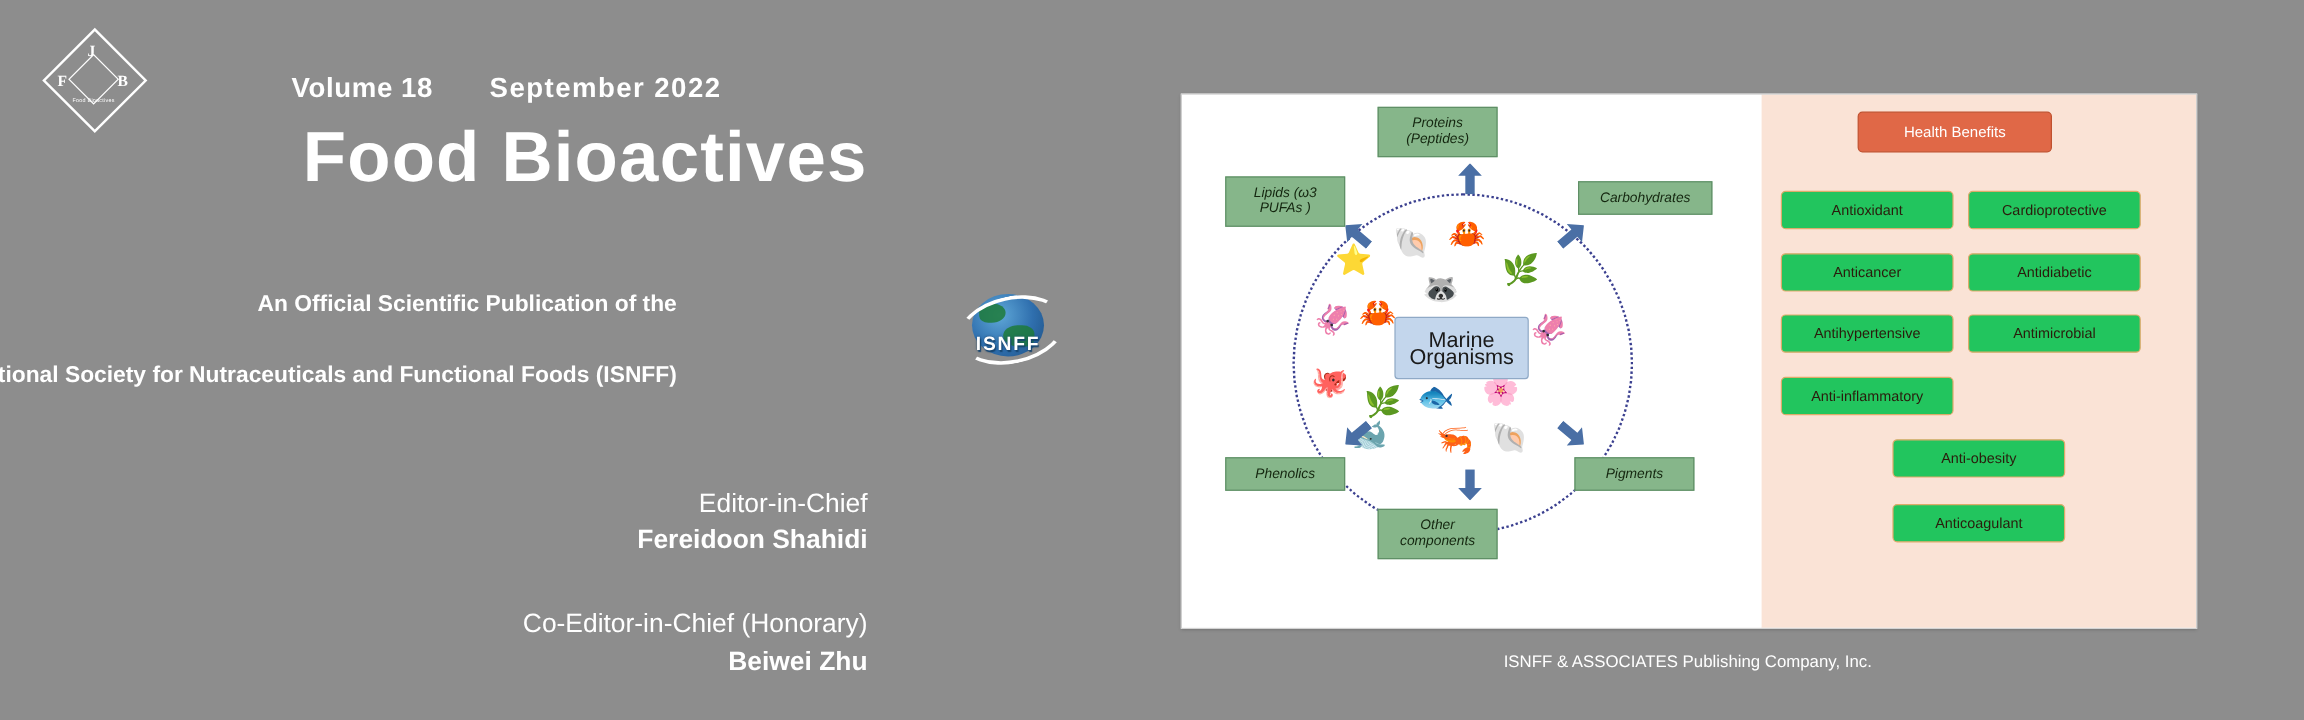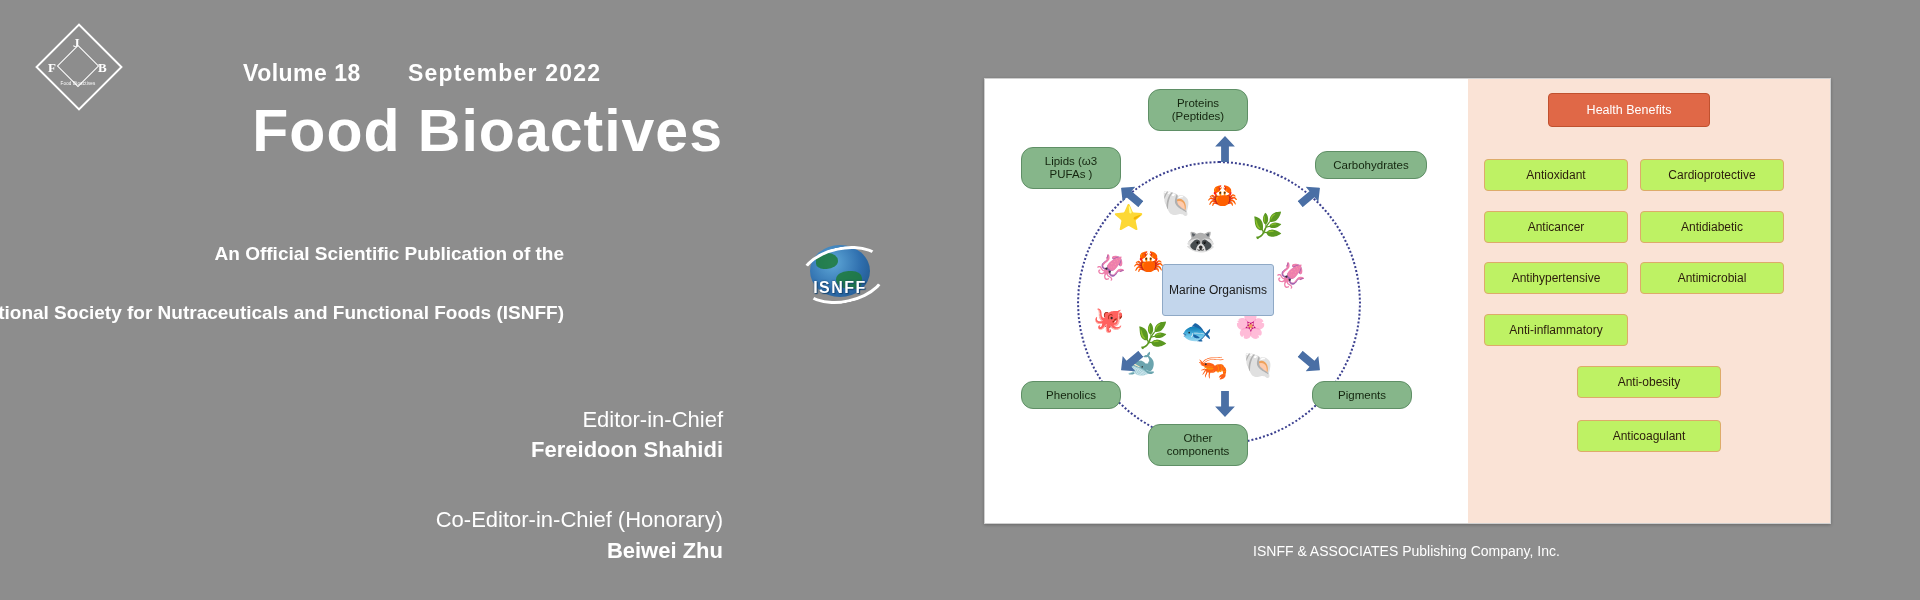--- a/index.html
+++ b/index.html
@@ -260,39 +260,40 @@
     top: 185px;
     width: 110px;
     height: 50px;
     background: #c3d6ec;
     border: 1px solid #8fa9c6;
     border-radius: 3px;
     display: flex;
     align-items: center;
     justify-content: center;
     text-align: center;
-    font-size: 12px;
+    font-size: 18px;
     color: #1a1a1a;
     line-height: 14px;
   }
 
   .nodebox {
     position: absolute;
     background: #86b68a;
     border: 1px solid #5f8f66;
-    border-radius: 12px;
+    border-radius: 0;
     color: #14260f;
     font-size: 11.5px;
     line-height: 13px;
     display: flex;
     align-items: center;
     justify-content: center;
     text-align: center;
     padding: 3px 6px;
     box-sizing: border-box;
+    font-style: italic;
   }
   .n-proteins   { left: 163px; top: 10px;  width: 100px; height: 42px; }
   .n-carbs      { left: 330px; top: 72px;  width: 112px; height: 28px; }
   .n-pigments   { left: 327px; top: 302px; width: 100px; height: 28px; }
   .n-other      { left: 163px; top: 345px; width: 100px; height: 42px; }
   .n-phenolics  { left: 36px;  top: 302px; width: 100px; height: 28px; }
   .n-lipids     { left: 36px;  top: 68px;  width: 100px; height: 42px; }
 
   .blue-arrow {
     position: absolute;
@@ -325,21 +326,21 @@
     border: 1px solid #c0512f;
     border-radius: 4px;
     color: #ffffff;
     font-size: 12.5px;
     display: flex;
     align-items: center;
     justify-content: center;
   }
   .benefit {
     position: absolute;
-    background: #bef264;
+    background: #22c55e;
     border: 1px solid #ddab6a;
     border-radius: 4px;
     height: 30px;
     color: #2b1c0c;
     font-size: 12px;
     display: flex;
     align-items: center;
     justify-content: center;
     text-align: center;
   }

